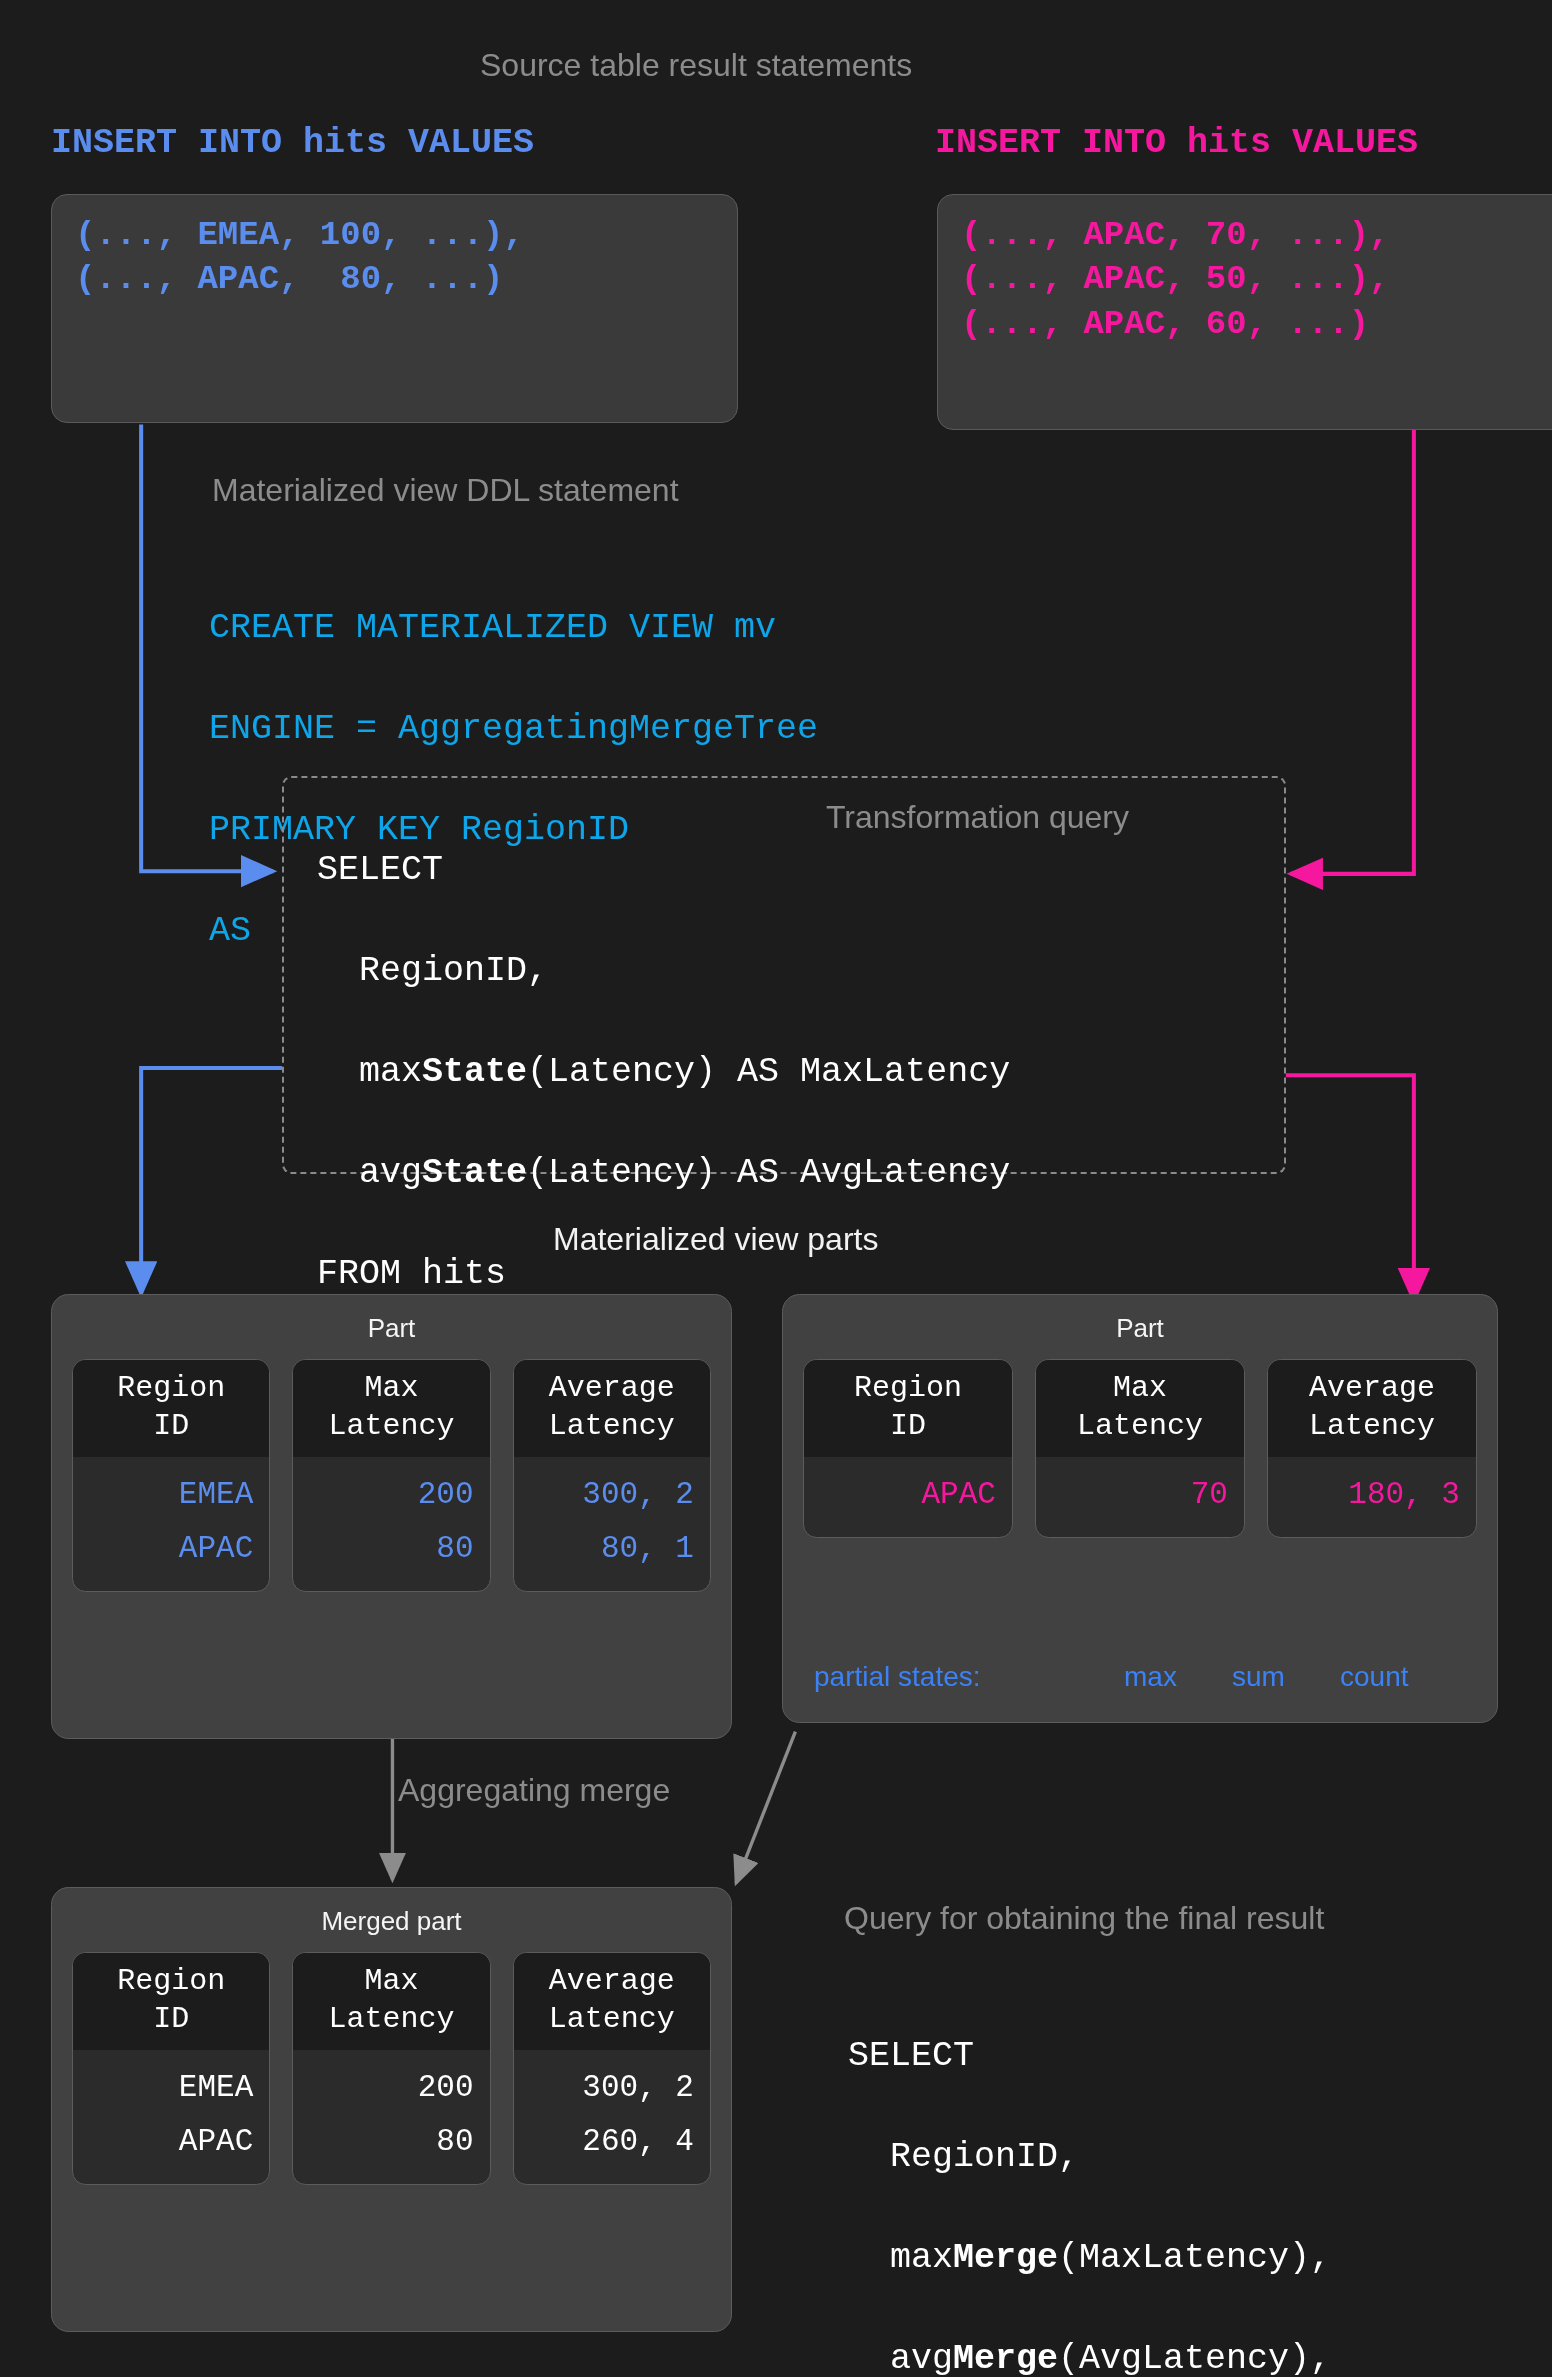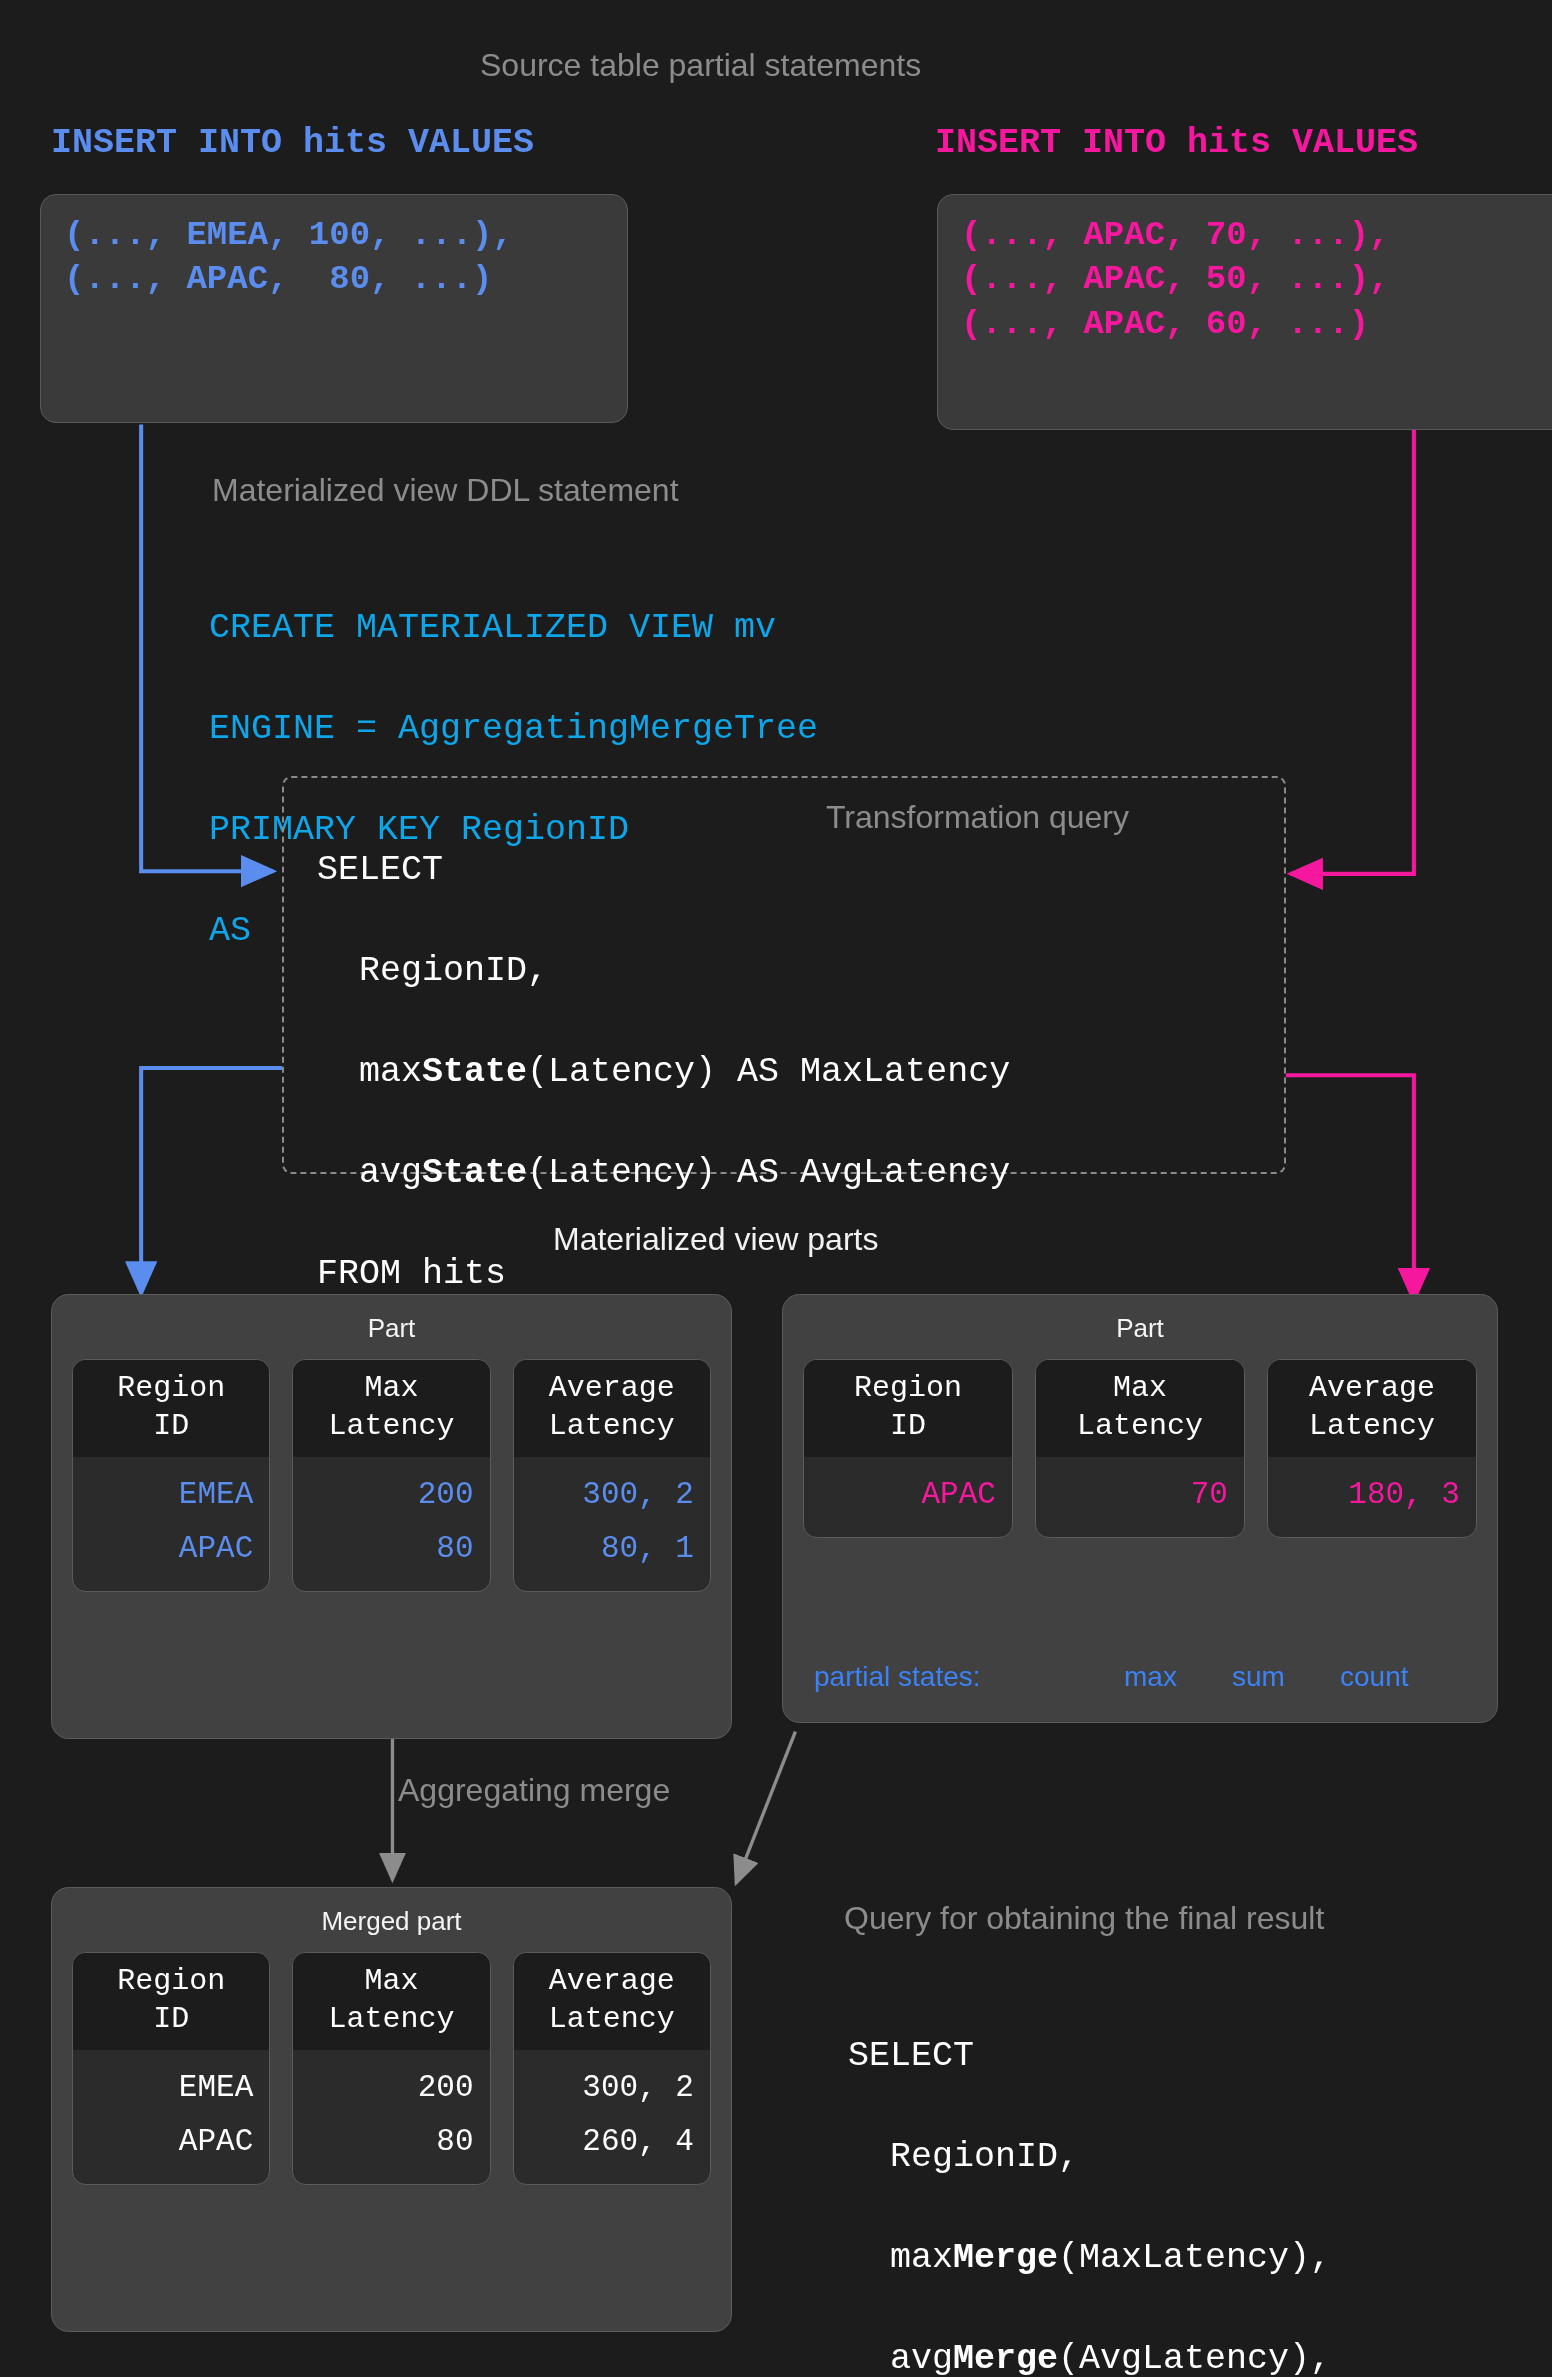--- a/index.html
+++ b/index.html
@@ -116,25 +116,25 @@
     <path d="M1722,2483 L1722,2400" fill="none" stroke="#9a9a9a" stroke-width="4" marker-end="url(#arrow-grey-sm)"></path>
   </g>
   <g>
     <path d="M1878,2483 L1906,2400" fill="none" stroke="#9a9a9a" stroke-width="4" marker-end="url(#arrow-grey-sm)"></path>
   </g>
   <g>
     <path d="M2092,2483 L2092,2400" fill="none" stroke="#9a9a9a" stroke-width="4" marker-end="url(#arrow-grey-sm)"></path>
   </g>
 </svg>
 
-<div class="layer cap-grey" style="left:480px;top:47px;">Source table partial statements</div>
+<div class="layer cap-grey" style="left:480px;top:47px;">Source table result statements</div>
 
 <div class="layer insert-head blue" style="left:51px;top:123px;">INSERT INTO hits VALUES</div>
 
-<div class="layer insert-box" style="left:40px;top:194px;width:588px;height:229px;">
+<div class="layer insert-box" style="left:51px;top:194px;width:687px;height:229px;">
   <div class="row blue">(..., EMEA, 100, ...),</div>
   <div class="row blue">(..., APAC,  80, ...)</div>
 </div>
 
 <div class="layer insert-head pink" style="left:935px;top:123px;">INSERT INTO hits VALUES</div>
 
 <div class="layer insert-box" style="left:937px;top:194px;width:666px;height:236px;">
   <div class="row pink">(..., APAC, 70, ...),</div>
   <div class="row pink">(..., APAC, 50, ...),</div>
   <div class="row pink">(..., APAC, 60, ...)</div>

